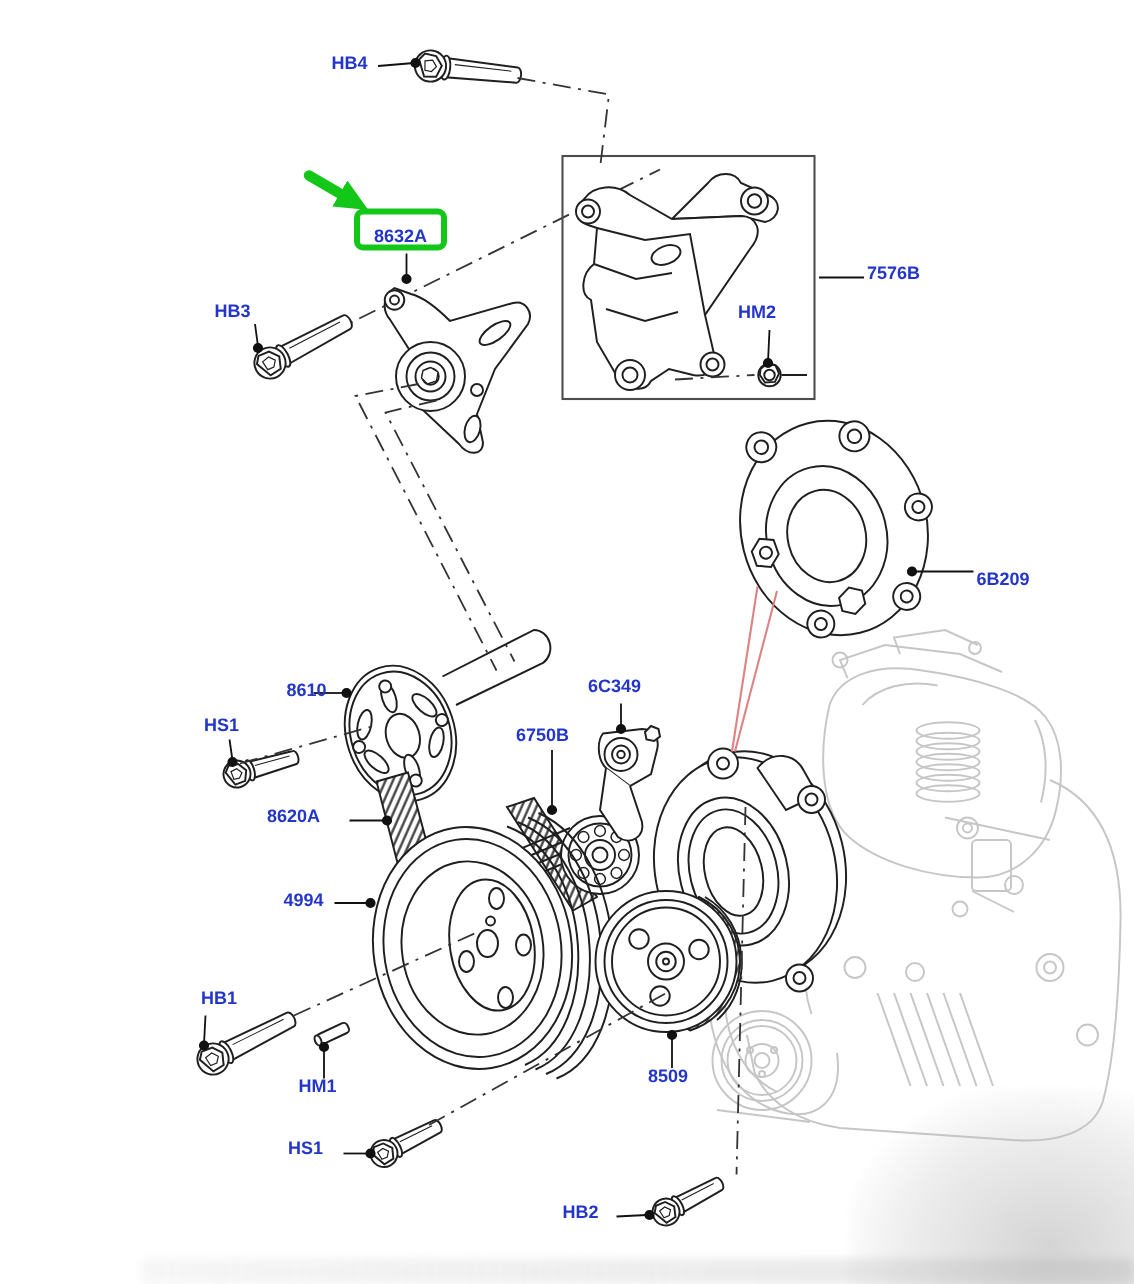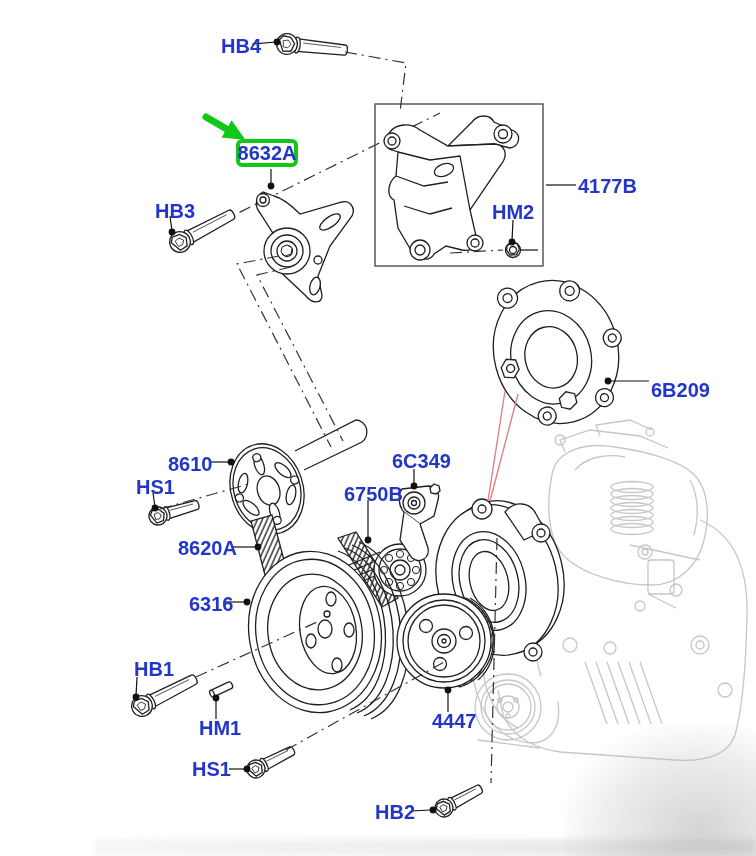--- a/index.html
+++ b/index.html
@@ -1,22 +1,22 @@
 <!DOCTYPE html>
 <html><head>
 <meta charset="utf-8">
 <style>
   html,body{margin:0;padding:0;background:#fff;}
   .stage{position:relative;width:756px;height:856px;background:#ffffff;overflow:hidden;
          font-family:"Liberation Sans",sans-serif;}
   .stage svg{position:absolute;left:0;top:0;}
-  .part-label{position:absolute;font-weight:bold;font-size:20px;color:#2336c9;
+  .part-label{position:absolute;font-weight:bold;font-size:12px;color:#2336c9;
               white-space:nowrap;cursor:pointer;line-height:1;}
   .hl-box{position:absolute;width:54px;height:20px;border:4px solid #12c718;
-          border-radius:6px;display:flex;align-items:flex-start;justify-content:center;
+          border-radius:6px;display:flex;align-items:flex-end;justify-content:center;
           background:transparent;}
   .hl-box .part-label{position:static;}
   .wm-band{position:absolute;left:95px;right:0;bottom:0;height:17px;
            background:linear-gradient(to right,rgba(205,205,205,.18),rgba(208,208,208,.38) 55%,rgba(190,190,190,.42));
            filter:blur(3px);}
   .wm-corner{position:absolute;right:-25px;bottom:-20px;width:215px;height:150px;
              background:radial-gradient(ellipse at 62% 70%,rgba(170,170,170,.5),rgba(195,195,195,.28) 52%,rgba(220,220,220,0) 76%);
              filter:blur(2px);}
 </style>
 </head>
@@ -334,32 +334,32 @@
 
   <line x1="206" y1="117" x2="230" y2="131" stroke="#12c718" stroke-width="7" stroke-linecap="round" marker-end="url(#ah)"></line>
 </svg>
 
 <div class="part-label" style="left:221px;top:36px">HB4</div>
 
 <div class="hl-box" style="left:236px;top:139px">
   <span class="part-label">8632A</span>
 </div>
 
-<div class="part-label" style="left:155px;top:201px">HB3</div>
-<div class="part-label" style="left:578px;top:176px">4177B</div>
+<div class="part-label" style="left:143px;top:201px">HB3</div>
+<div class="part-label" style="left:578px;top:176px">7576B</div>
 <div class="part-label" style="left:492px;top:202px">HM2</div>
 <div class="part-label" style="left:651px;top:380px">6B209</div>
-<div class="part-label" style="left:168px;top:454px">8610</div>
+<div class="part-label" style="left:191px;top:454px">8610</div>
 <div class="part-label" style="left:136px;top:477px">HS1</div>
 <div class="part-label" style="left:392px;top:451px">6C349</div>
 <div class="part-label" style="left:344px;top:484px">6750B</div>
 <div class="part-label" style="left:178px;top:538px">8620A</div>
-<div class="part-label" style="left:189px;top:594px">6316</div>
+<div class="part-label" style="left:189px;top:594px">4994</div>
 <div class="part-label" style="left:134px;top:659px">HB1</div>
 <div class="part-label" style="left:199px;top:718px">HM1</div>
-<div class="part-label" style="left:432px;top:711px">4447</div>
+<div class="part-label" style="left:432px;top:711px">8509</div>
 <div class="part-label" style="left:192px;top:759px">HS1</div>
 <div class="part-label" style="left:375px;top:802px">HB2</div>
 
 <div class="wm-band"></div>
 <div class="wm-corner"></div>
 
 </div>
 
 </body></html>

